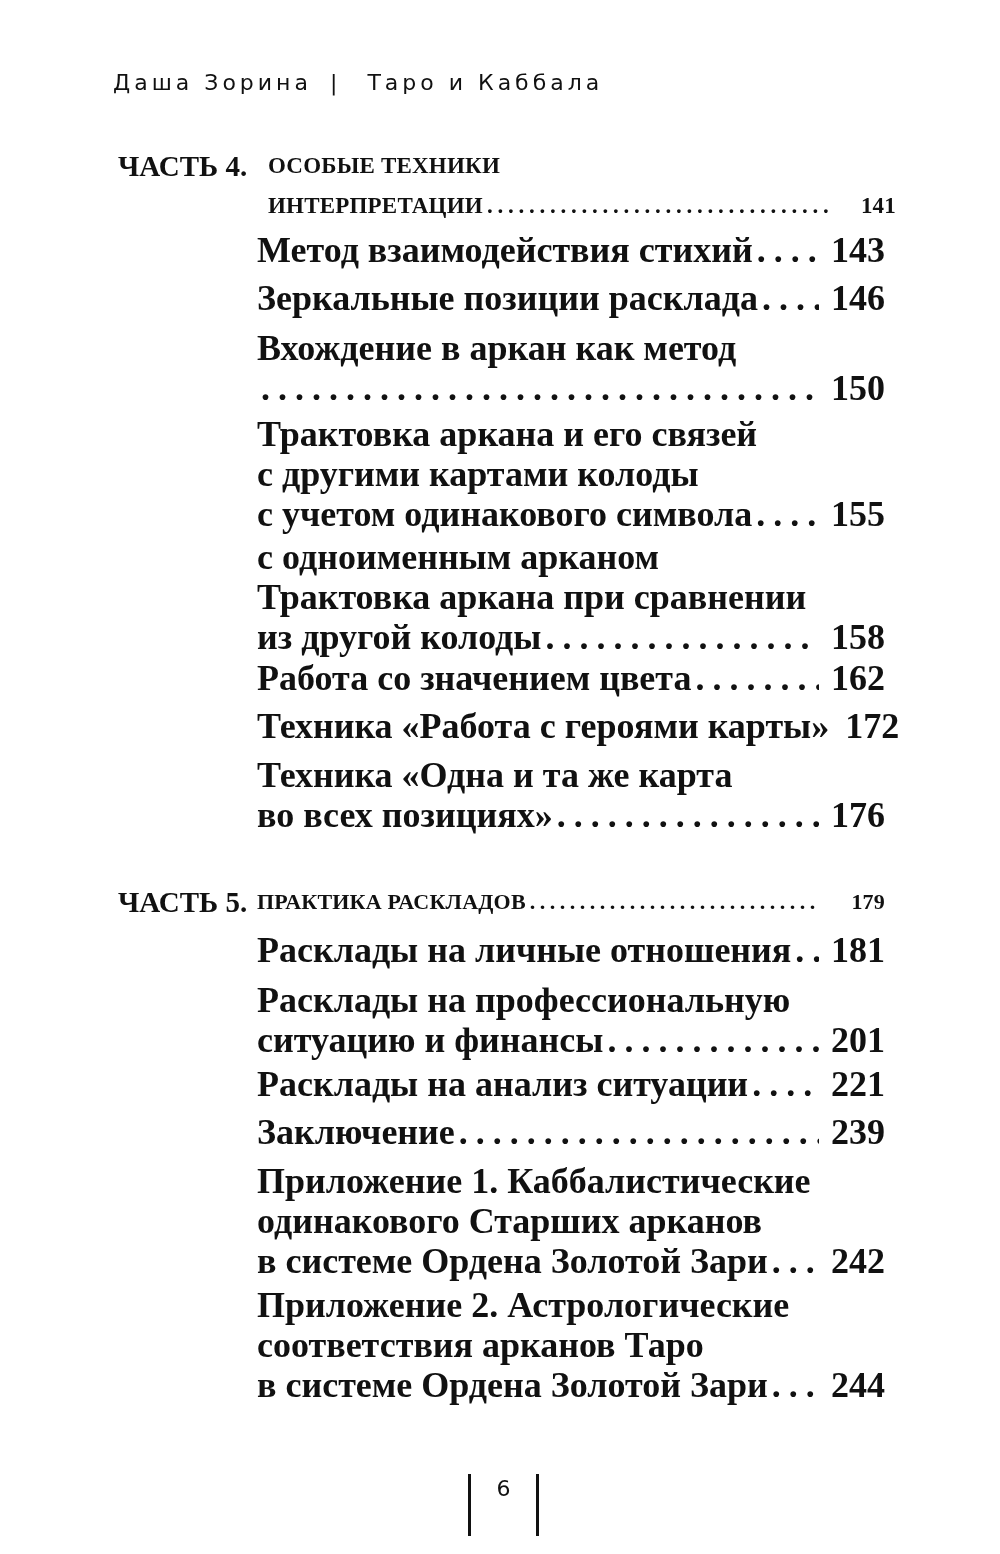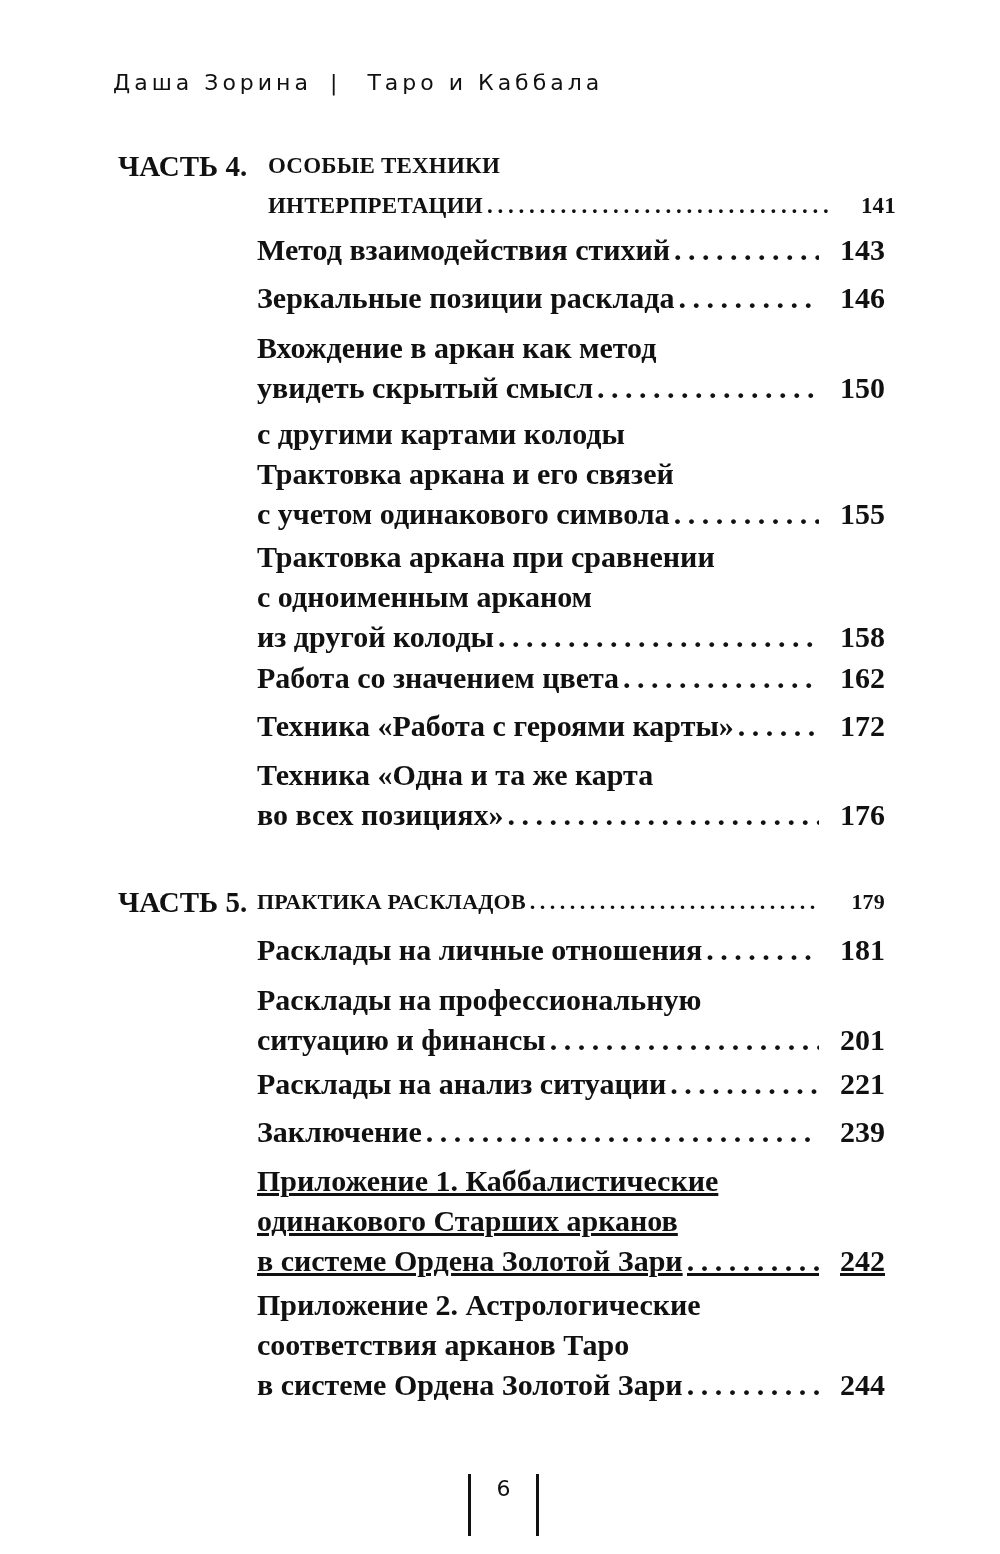--- a/index.html
+++ b/index.html
@@ -31,21 +31,21 @@
     .toc {
       position: absolute;
       left: 0;
       top: 0;
       width: 1000px;
       font-family: "Liberation Serif", serif;
       color: #111;
     }
     .entry {
       position: absolute;
-      font-size: 30px;
+      font-size: 36px;
       line-height: 40px;
     }
     .entry .line {
       display: flex;
       align-items: baseline;
       white-space: nowrap;
     }
     .entry .text {
       flex: 0 0 auto;
     }
@@ -144,46 +144,45 @@
         <span class="leader"></span>
         <span class="page">146</span>
       </div>
   </div>
 
   <div class="entry sub" style="top:328px;">
     <div class="line">
         <span class="text">Вхождение в аркан как метод</span>
       </div>
     <div class="line">
-        <span class="text">увидеть скрытый смысл</span>
         <span class="leader"></span>
         <span class="page">150</span>
       </div>
   </div>
 
   <div class="entry sub" style="top:414px;">
     <div class="line">
+        <span class="text">Трактовка аркана и его связей</span>
+      </div>
+    <div class="line">
         <span class="text">с другими картами колоды</span>
       </div>
     <div class="line">
-        <span class="text">Трактовка аркана и его связей</span>
-      </div>
-    <div class="line">
         <span class="text">с учетом одинакового символа</span>
         <span class="leader"></span>
         <span class="page">155</span>
       </div>
   </div>
 
   <div class="entry sub" style="top:537px;">
     <div class="line">
+        <span class="text">с одноименным арканом</span>
+      </div>
+    <div class="line">
         <span class="text">Трактовка аркана при сравнении</span>
-      </div>
-    <div class="line">
-        <span class="text">с одноименным арканом</span>
       </div>
     <div class="line">
         <span class="text">из другой колоды</span>
         <span class="leader"></span>
         <span class="page">158</span>
       </div>
   </div>
 
   <div class="entry sub" style="top:658px;">
     <div class="line">
@@ -249,21 +248,21 @@
   </div>
 
   <div class="entry sub" style="top:1112px;">
     <div class="line">
         <span class="text">Заключение</span>
         <span class="leader"></span>
         <span class="page">239</span>
       </div>
   </div>
 
-  <div class="entry sub" style="top:1161px;text-decoration:underline;">
+  <div class="entry sub" style="top:1161px;">
     <div class="line">
         <span class="text">Приложение 1. Каббалистические</span>
       </div>
     <div class="line">
         <span class="text">одинакового Старших арканов</span>
       </div>
     <div class="line">
         <span class="text">в системе Ордена Золотой Зари</span>
         <span class="leader"></span>
         <span class="page">242</span>

